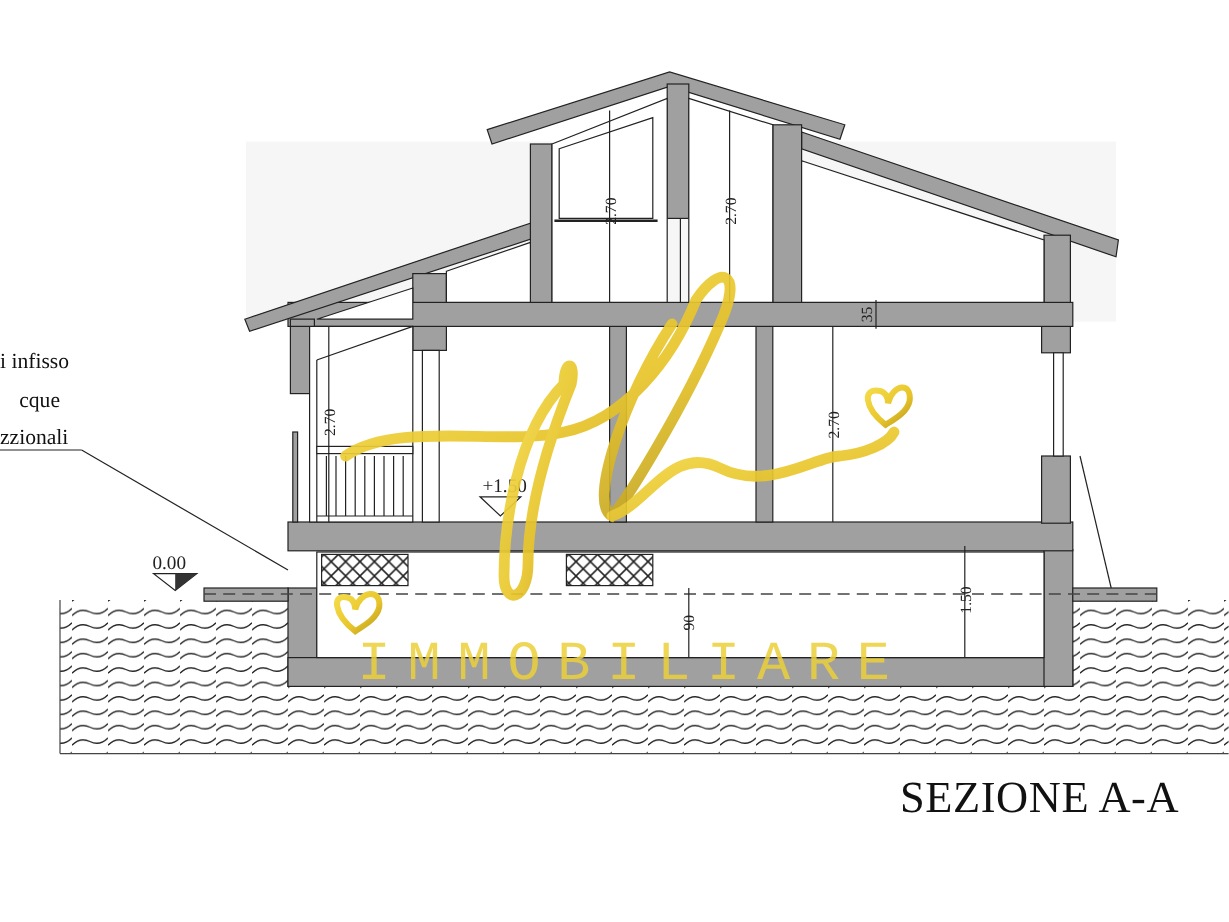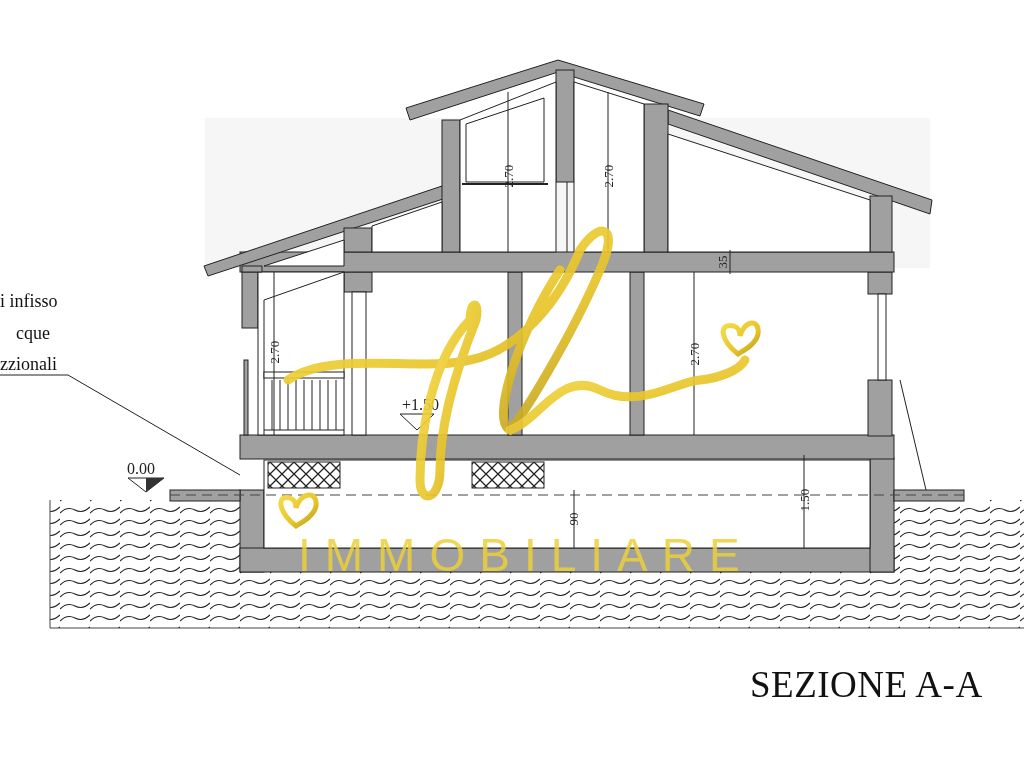--- a/index.html
+++ b/index.html
@@ -1,21 +1,21 @@
 <!DOCTYPE html>
 <html><head>
 <meta charset="utf-8">
 <style>
   html, body { margin: 0; padding: 0; background: #ffffff; }
   body { width: 1024px; height: 768px; overflow: hidden; position: relative; font-family: "Liberation Serif", serif; }
   #canvas { position: absolute; left: 0; top: 0; width: 1024px; height: 768px; }
   .dimtext { font-family: "Liberation Serif", serif; font-size: 13px; fill: #222; }
   .note { font-family: "Liberation Serif", serif; font-size: 18px; fill: #111; }
-  .title { position: absolute; left: 750px; top: 644px; font-family: "Liberation Serif", serif; font-size: 37px; color: #111; letter-spacing: 0.5px; white-space: nowrap; margin-top: 19px; }
-  .watermark-text { position: absolute; left: 298px; top: 528px; font-family: Liberation Sans, sans-serif; font-size: 46px; color: #ecd03a; opacity: 0.85; letter-spacing: 14px; white-space: nowrap; font-weight: 300; text-align: center; }
+  .title { position: absolute; left: 750px; top: 644px; font-family: "Liberation Serif", serif; font-size: 37px; color: #111; letter-spacing: 0.5px; white-space: nowrap; }
+  .watermark-text { position: absolute; left: 298px; top: 528px; font-family: Liberation Mono, monospace; font-size: 46px; color: #ecd03a; opacity: 0.85; letter-spacing: 14px; white-space: nowrap; font-weight: 300; text-align: center; }
 </style>
 </head>
 <body>
 
 <div id="canvas">
 <svg width="1024" height="768" viewBox="0 0 1024 768" xmlns="http://www.w3.org/2000/svg">
   <defs>
     <pattern id="earth" width="30" height="12" patternUnits="userSpaceOnUse">
       <path d="M0 9 Q7 2 15 6 T30 3" fill="none" stroke="#222" stroke-width="1.1"></path>
     </pattern>

